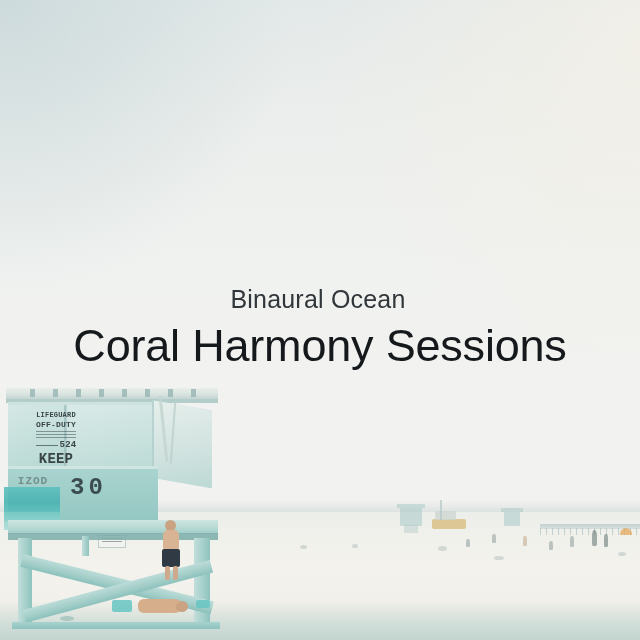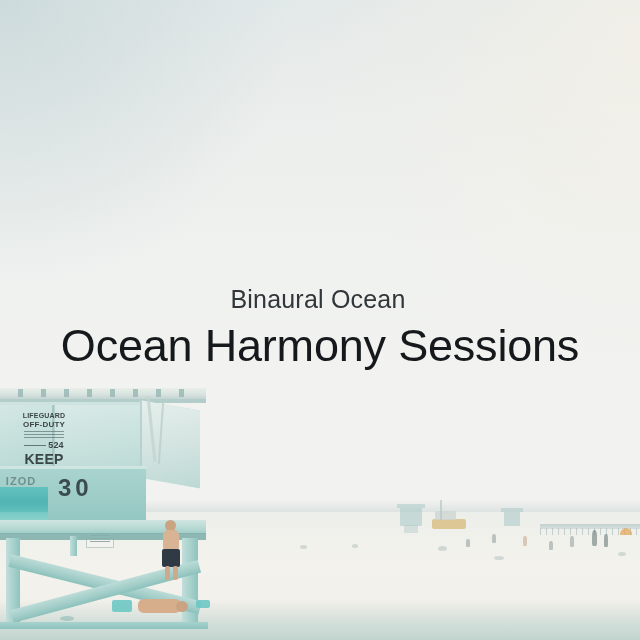--- a/index.html
+++ b/index.html
@@ -95,21 +95,21 @@
     position:absolute;left:10%;top:-8px;width:62%;height:9px;
     background:rgba(206,214,210,.8);border-radius:2px 2px 0 0;
   }
   .umbrella{
     position:absolute;width:12px;height:7px;
     background:rgba(228,168,92,.75);
     border-radius:7px 7px 0 0;
   }
 
   
-  #tower{position:absolute;left:0;top:388px;width:232px;height:252px;}
+  #tower{position:absolute;left:12px;top:388px;width:232px;height:252px;font-family:Liberation Mono, monospace;}
 
   .t-roof{
     position:absolute;left:-6px;top:0;width:212px;height:11px;
     background:linear-gradient(180deg,#e9efe9 0%,#d7e2df 60%,#c3d4d1 100%);
   }
   .t-roof-edge{
     position:absolute;left:-6px;top:11px;width:212px;height:4px;
     background:rgba(167,198,195,.85);
   }
   .t-roof-bolts{
@@ -380,16 +380,16 @@
     <div class="lying-body" style="left:10px;top:4px;width:44px;height:14px;"></div>
     <div class="fg-head" style="left:48px;top:6px;width:12px;height:11px;"></div>
   </div>
   <div class="towel" style="left:112px;top:600px;width:20px;height:12px;"></div>
   <div class="towel" style="left:196px;top:600px;width:14px;height:8px;"></div>
 
   <div class="blob" style="left:60px;top:616px;width:14px;height:5px;background:rgba(120,170,166,.45);"></div>
 
   <div id="overlay">
     <p id="subtitle">Binaural Ocean</p>
-    <h1 id="title">Ocean Harmony Sessions</h1>
+    <h1 id="title">Coral Harmony Sessions</h1>
   </div>
 
 </div>
 
 </body></html>

